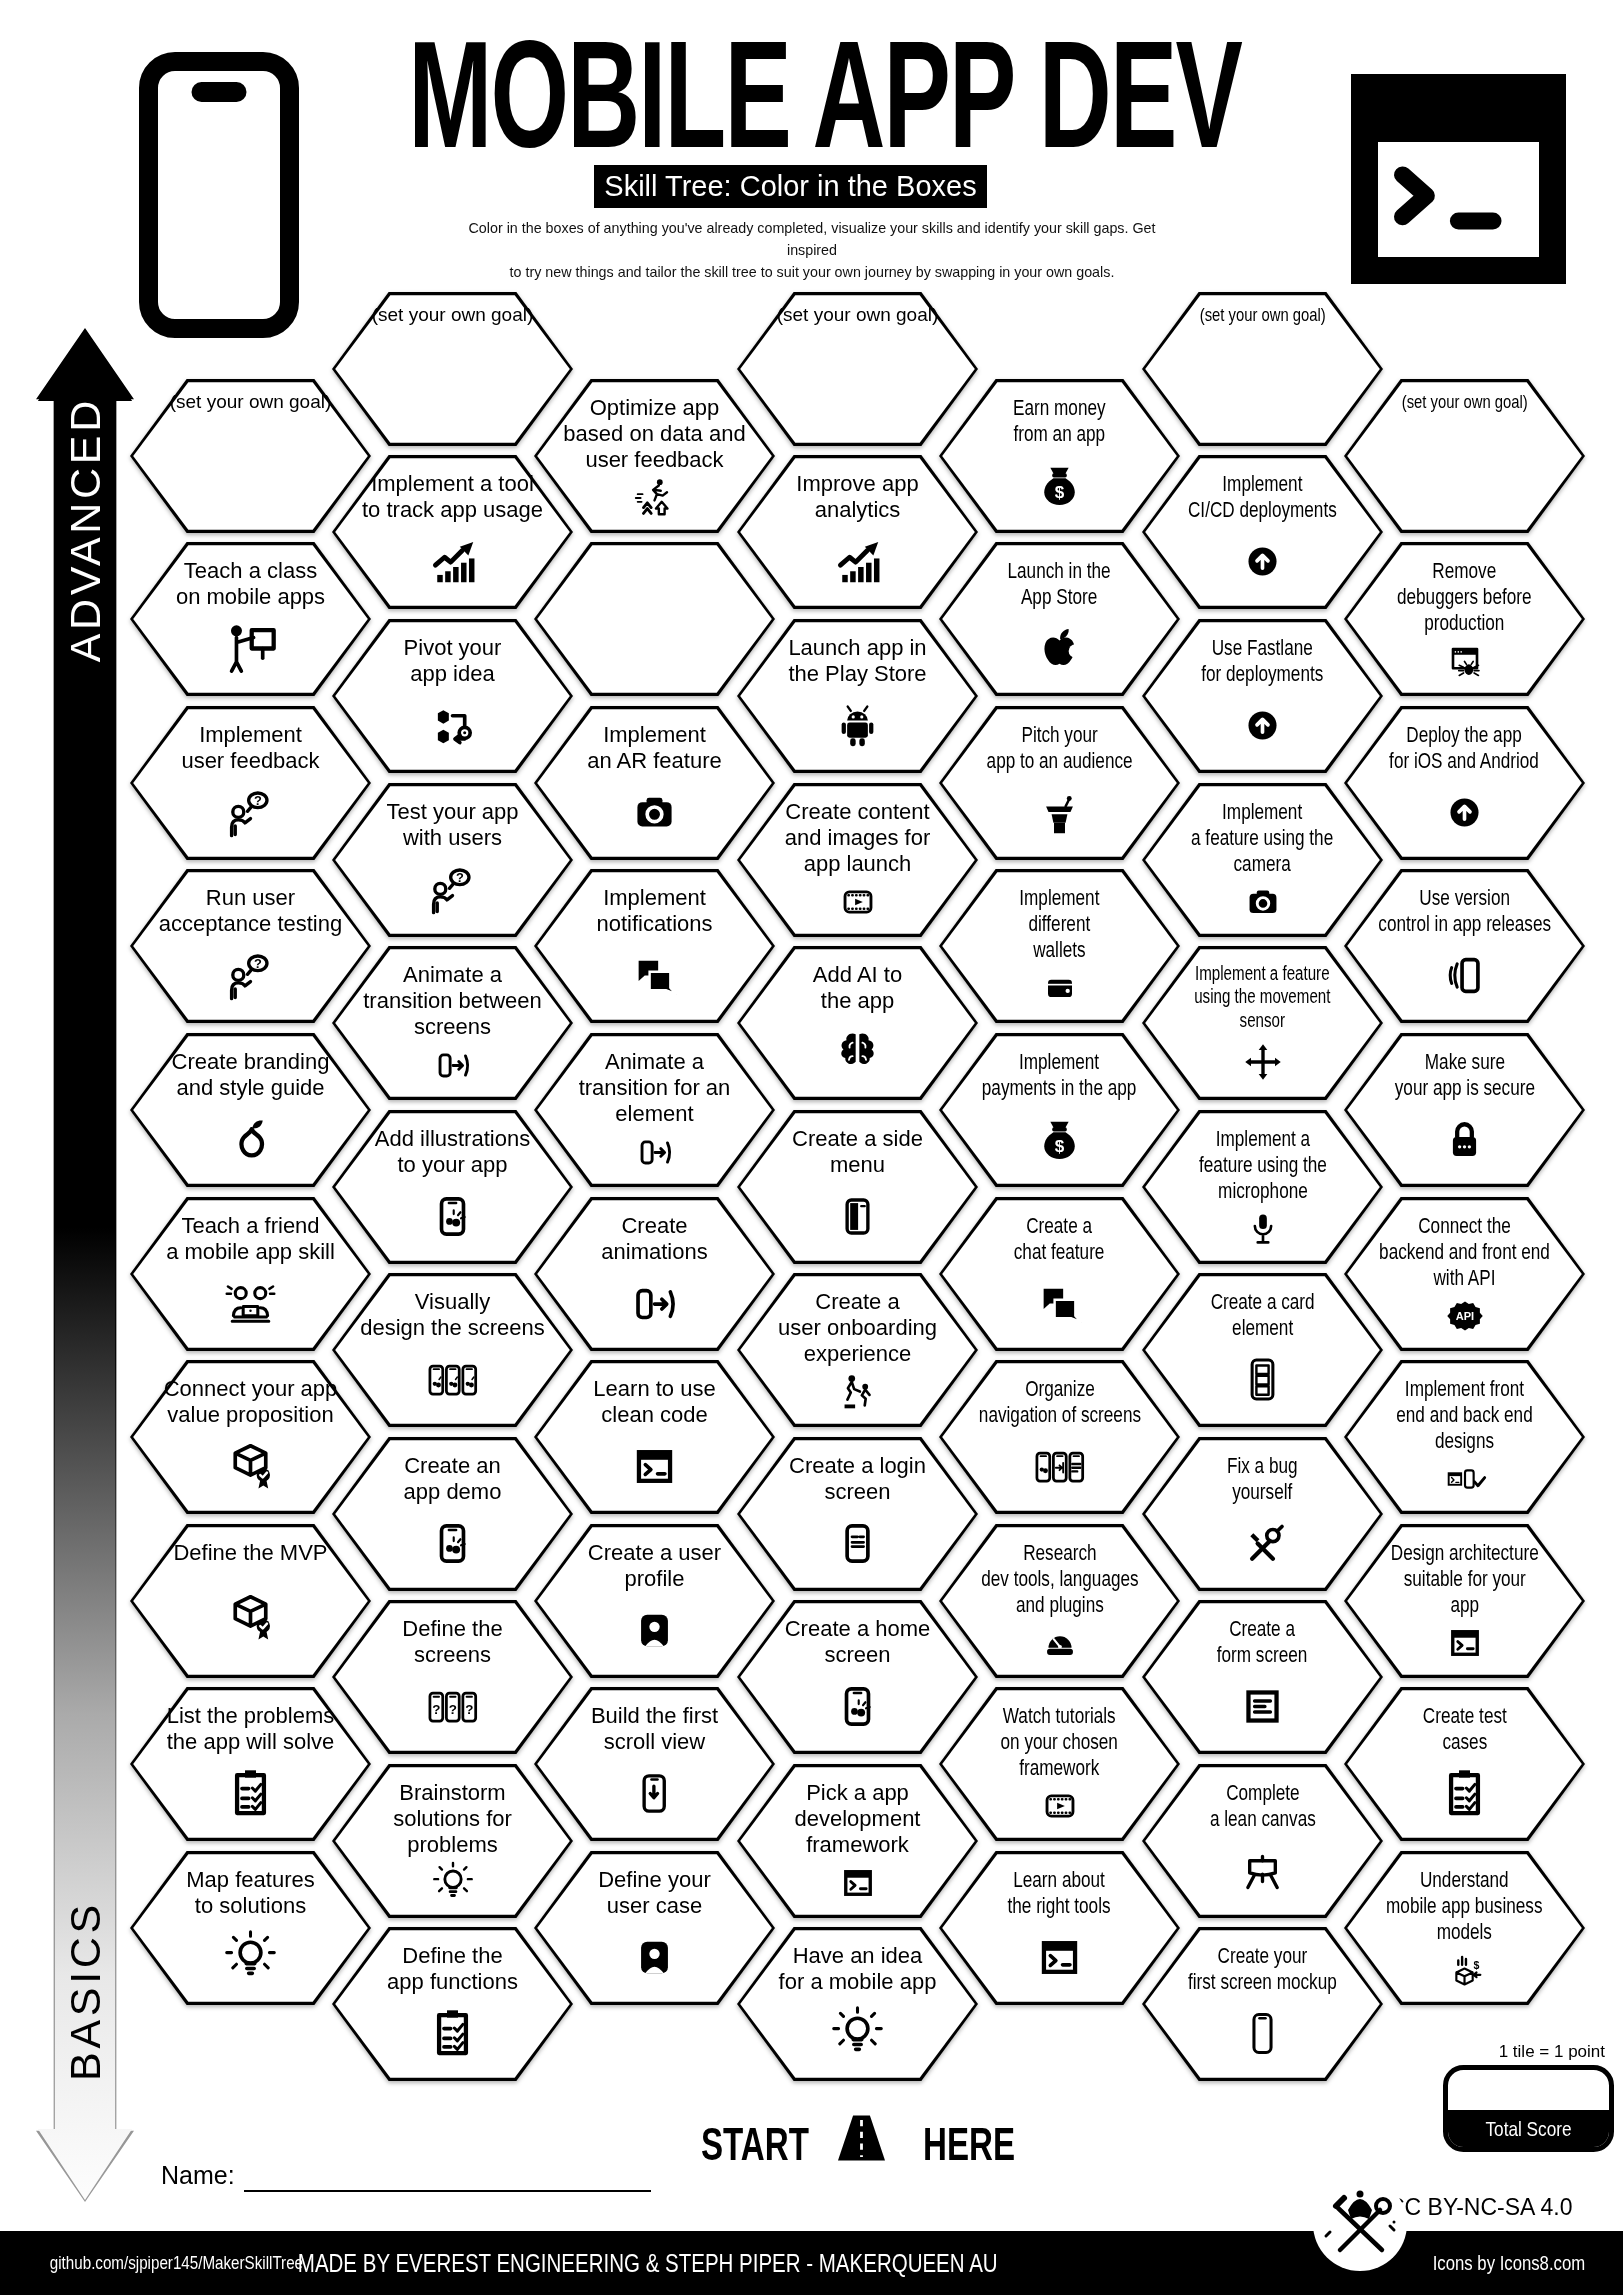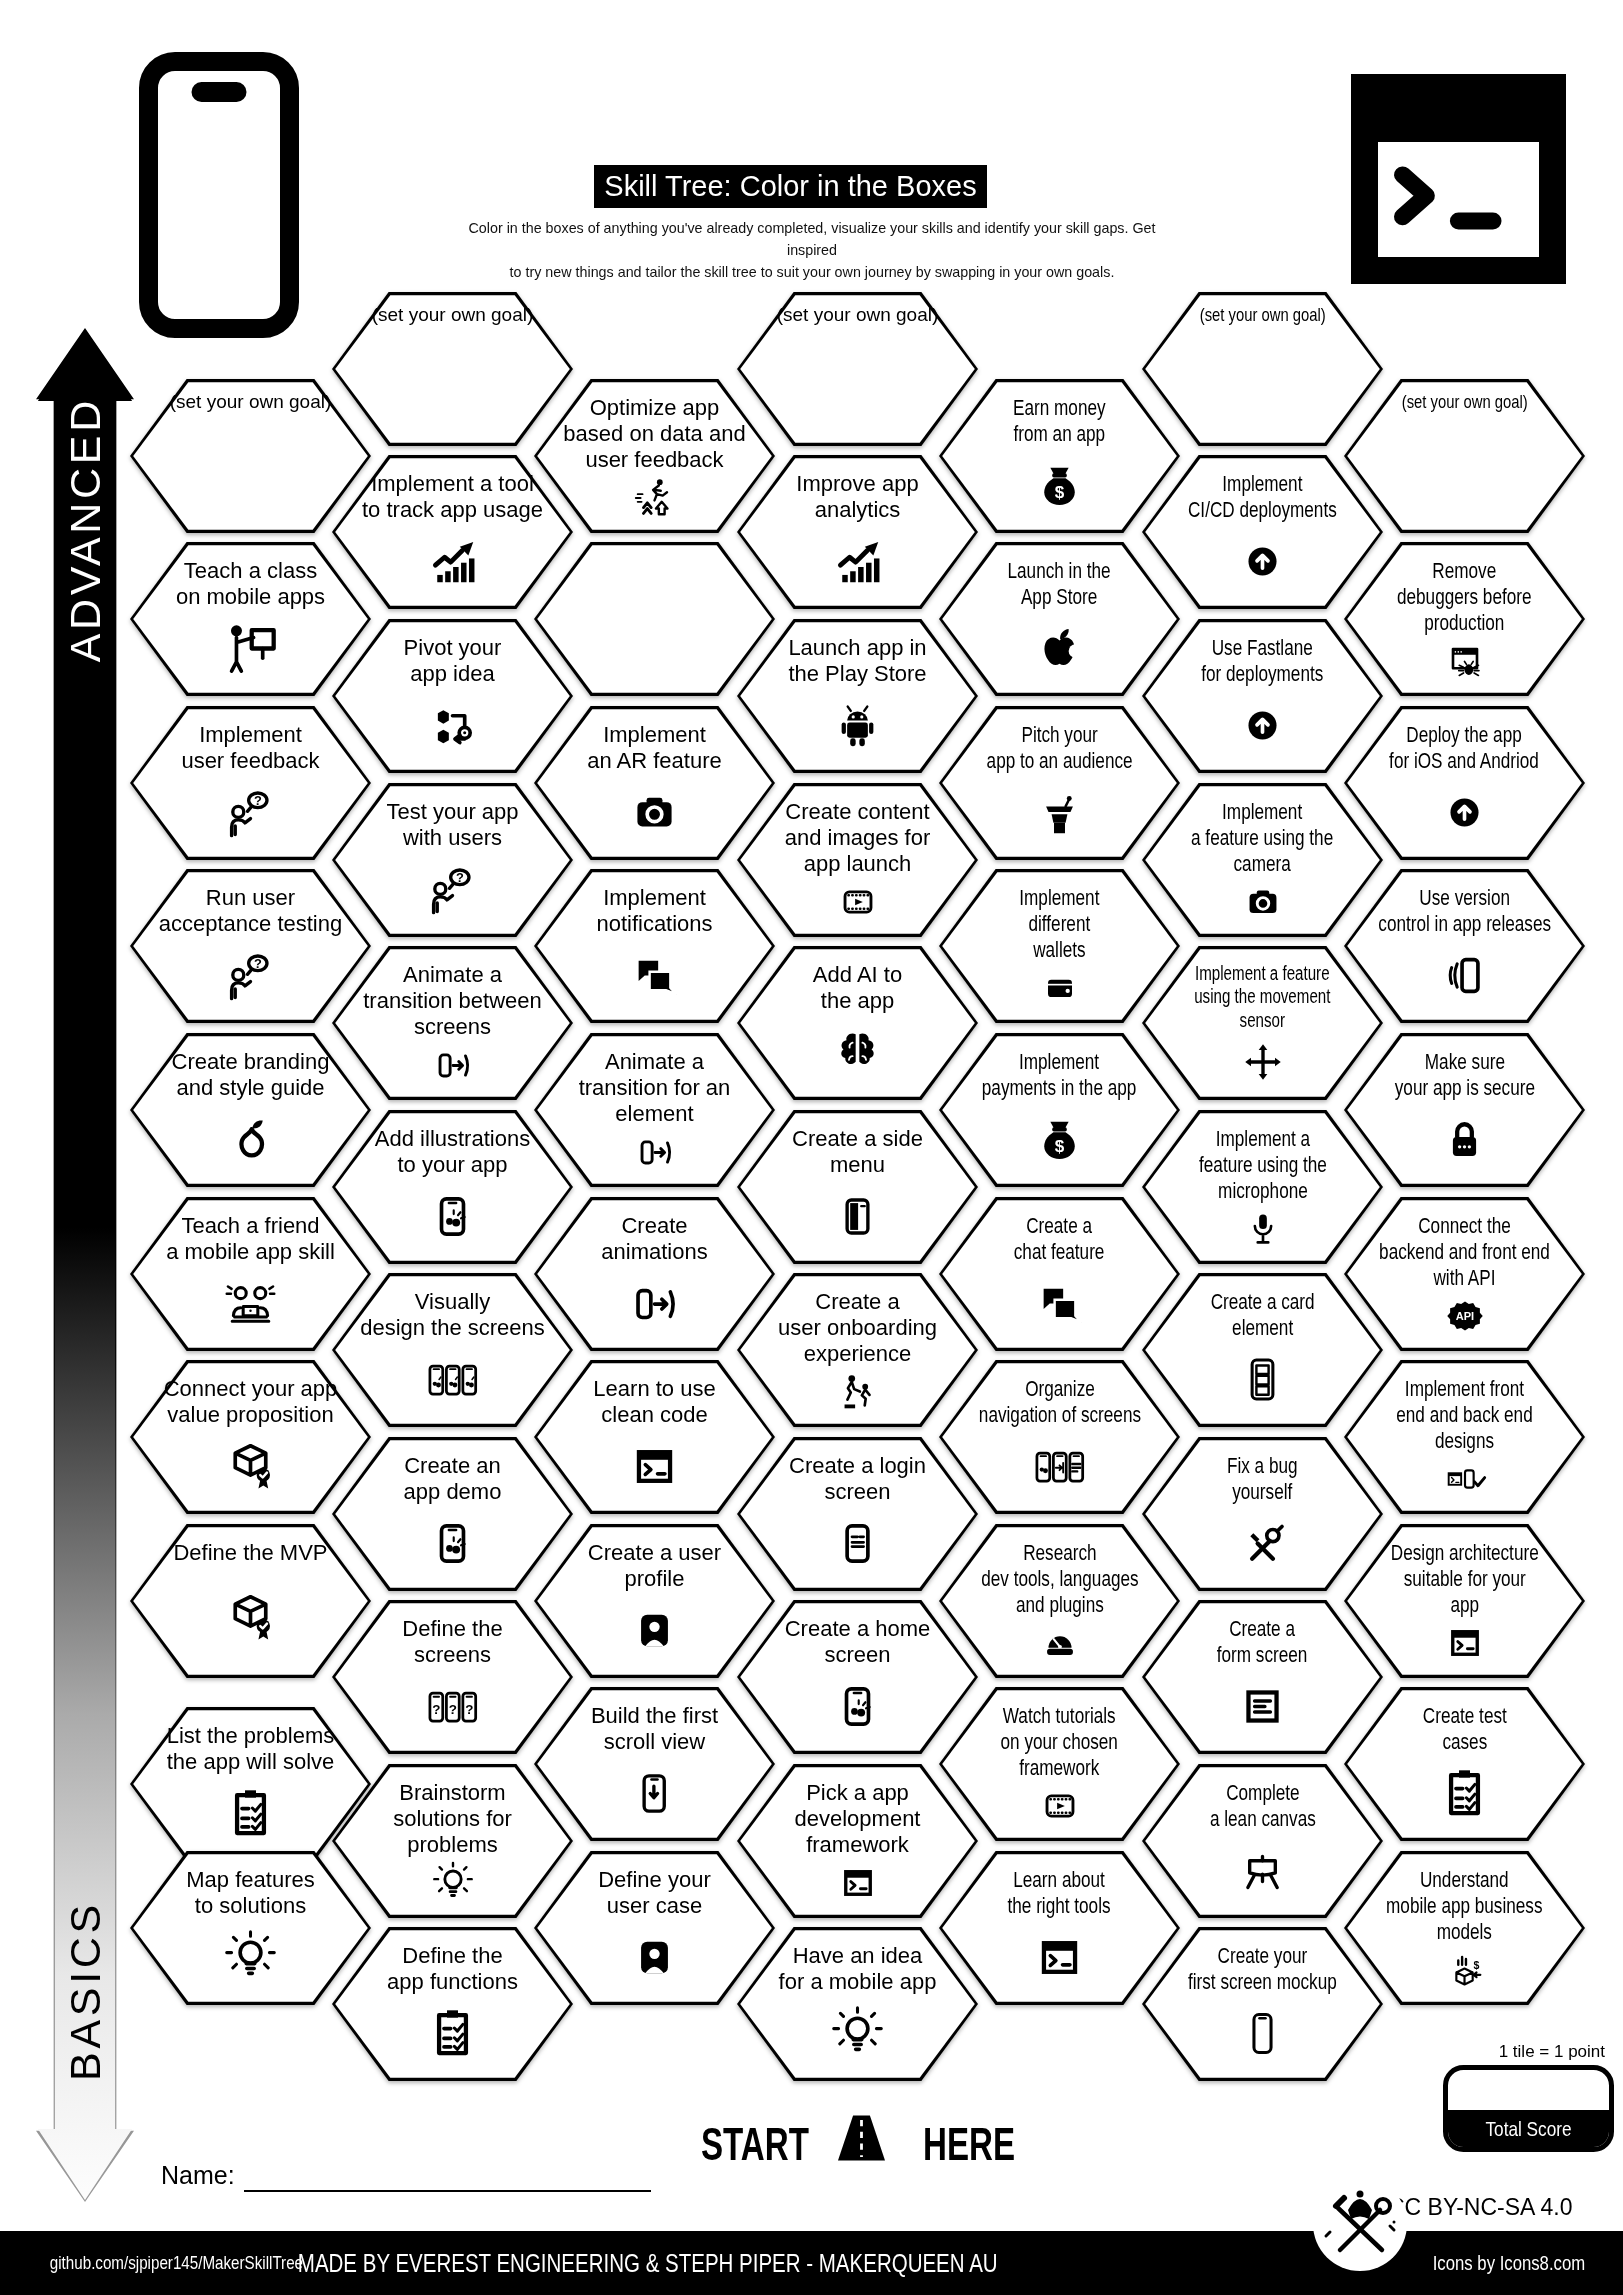--- a/index.html
+++ b/index.html
@@ -473,20 +473,21 @@
         </symbol>
     </g>
   </defs>
 </svg>
 
 <div id="page">
 
   <div class="abs" id="phone-hero">
       <div class="island"></div>
     </div>
+  <div class="abs" id="title"><span>MOBILE APP DEV</span></div>
   <div class="abs" id="subtitle-badge">Skill Tree: Color in the Boxes</div>
   <div class="abs" id="descr">
     <div>Color in the boxes of anything you've already completed, visualize your skills and identify your skill gaps.  Get inspired</div>
     <div>to try new things and tailor the skill tree to suit your own journey by swapping in your own goals.</div>
   </div>
   <div class="abs" id="terminal-hero">
     <div class="scr"></div>
     <svg viewBox="0 0 100 100" preserveAspectRatio="none" aria-hidden="true">
       <path d="M24 48 l11 10 -11 10" fill="none" stroke="#000" stroke-width="8" stroke-linecap="round" stroke-linejoin="round"></path>
       <path d="M50 70 h16" stroke="#000" stroke-width="8" stroke-linecap="round"></path>
@@ -607,21 +608,21 @@
           <div class="hx-label">
             <div>Define the MVP</div>
           </div>
           <div class="hx-icon">
             <svg viewBox="0 0 100 100">
               <use href="#s-cube-badge"></use>
             </svg>
           </div>
         </div>
       </div>
-      <div class="hex" style="left: 130px; top: 1687px; margin-top: 20px;">
+      <div class="hex" style="left: 130px; top: 1687px;">
         <div class="hb"></div>
         <div class="hf"></div>
         <div class="hc">
           <div class="hx-label">
             <div>List the problems</div>
             <div>the app will solve</div>
           </div>
           <div class="hx-icon">
             <svg viewBox="0 0 100 100">
               <use href="#s-clipboard-check"></use>

